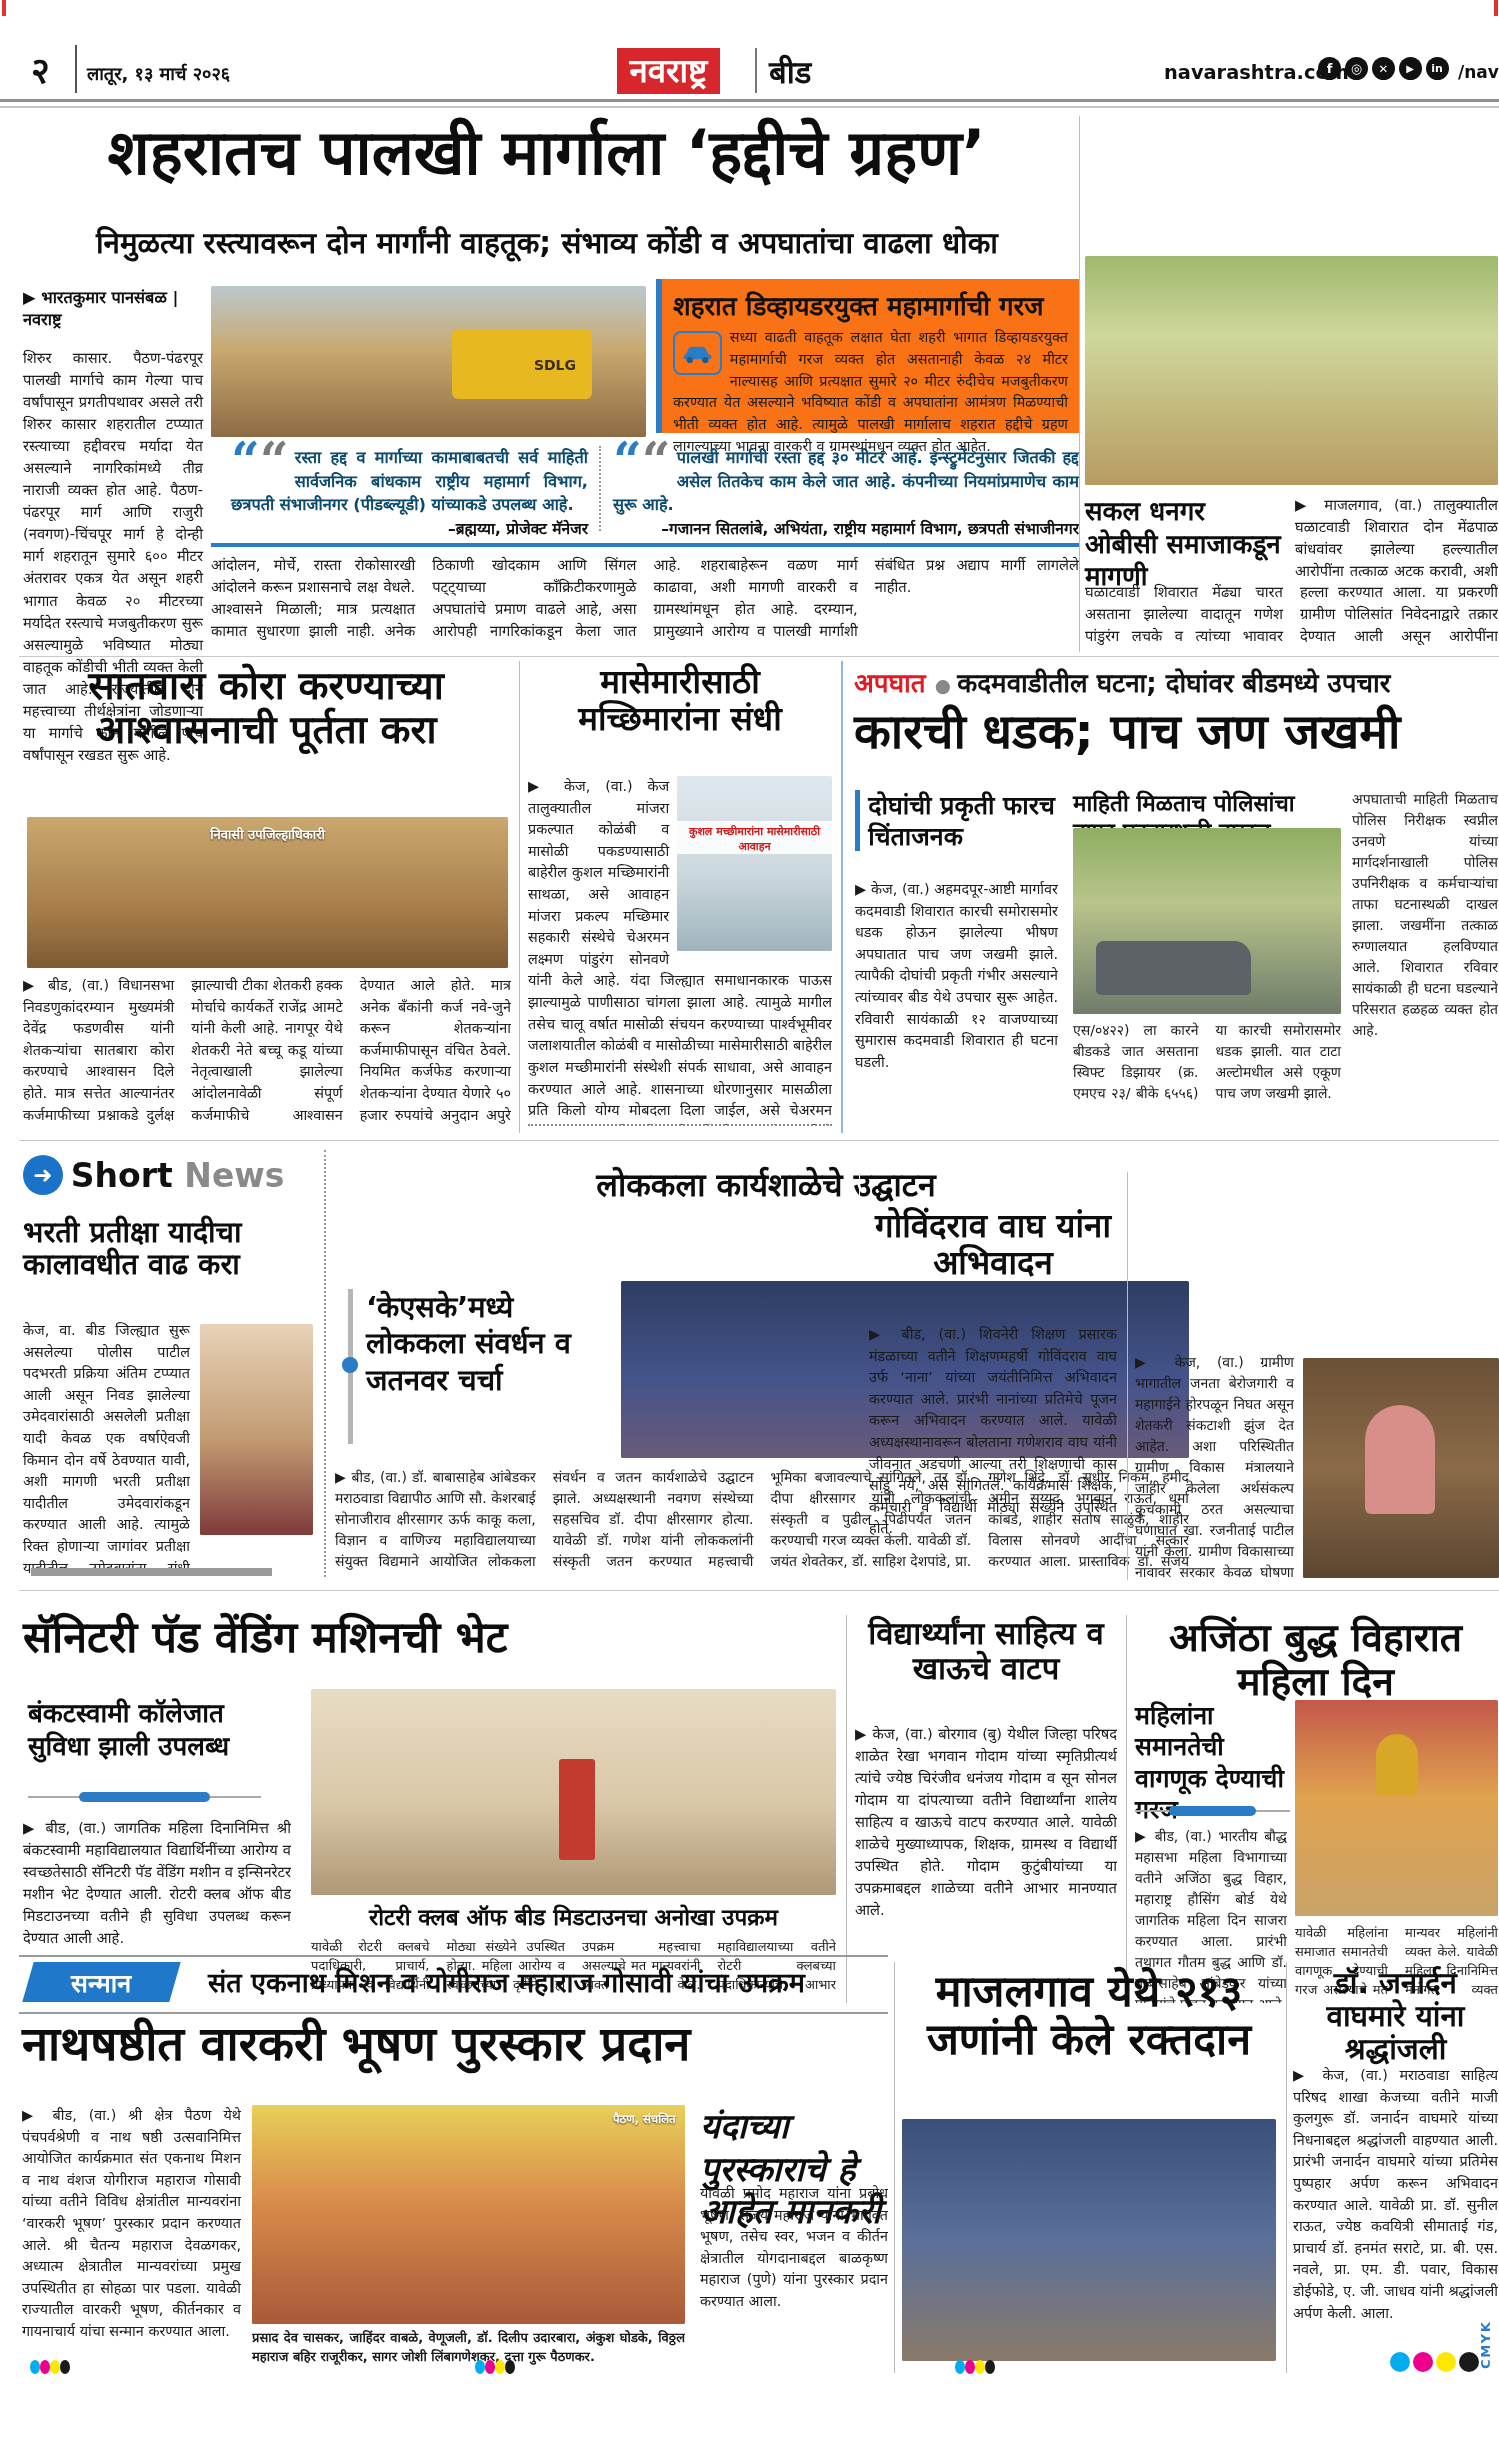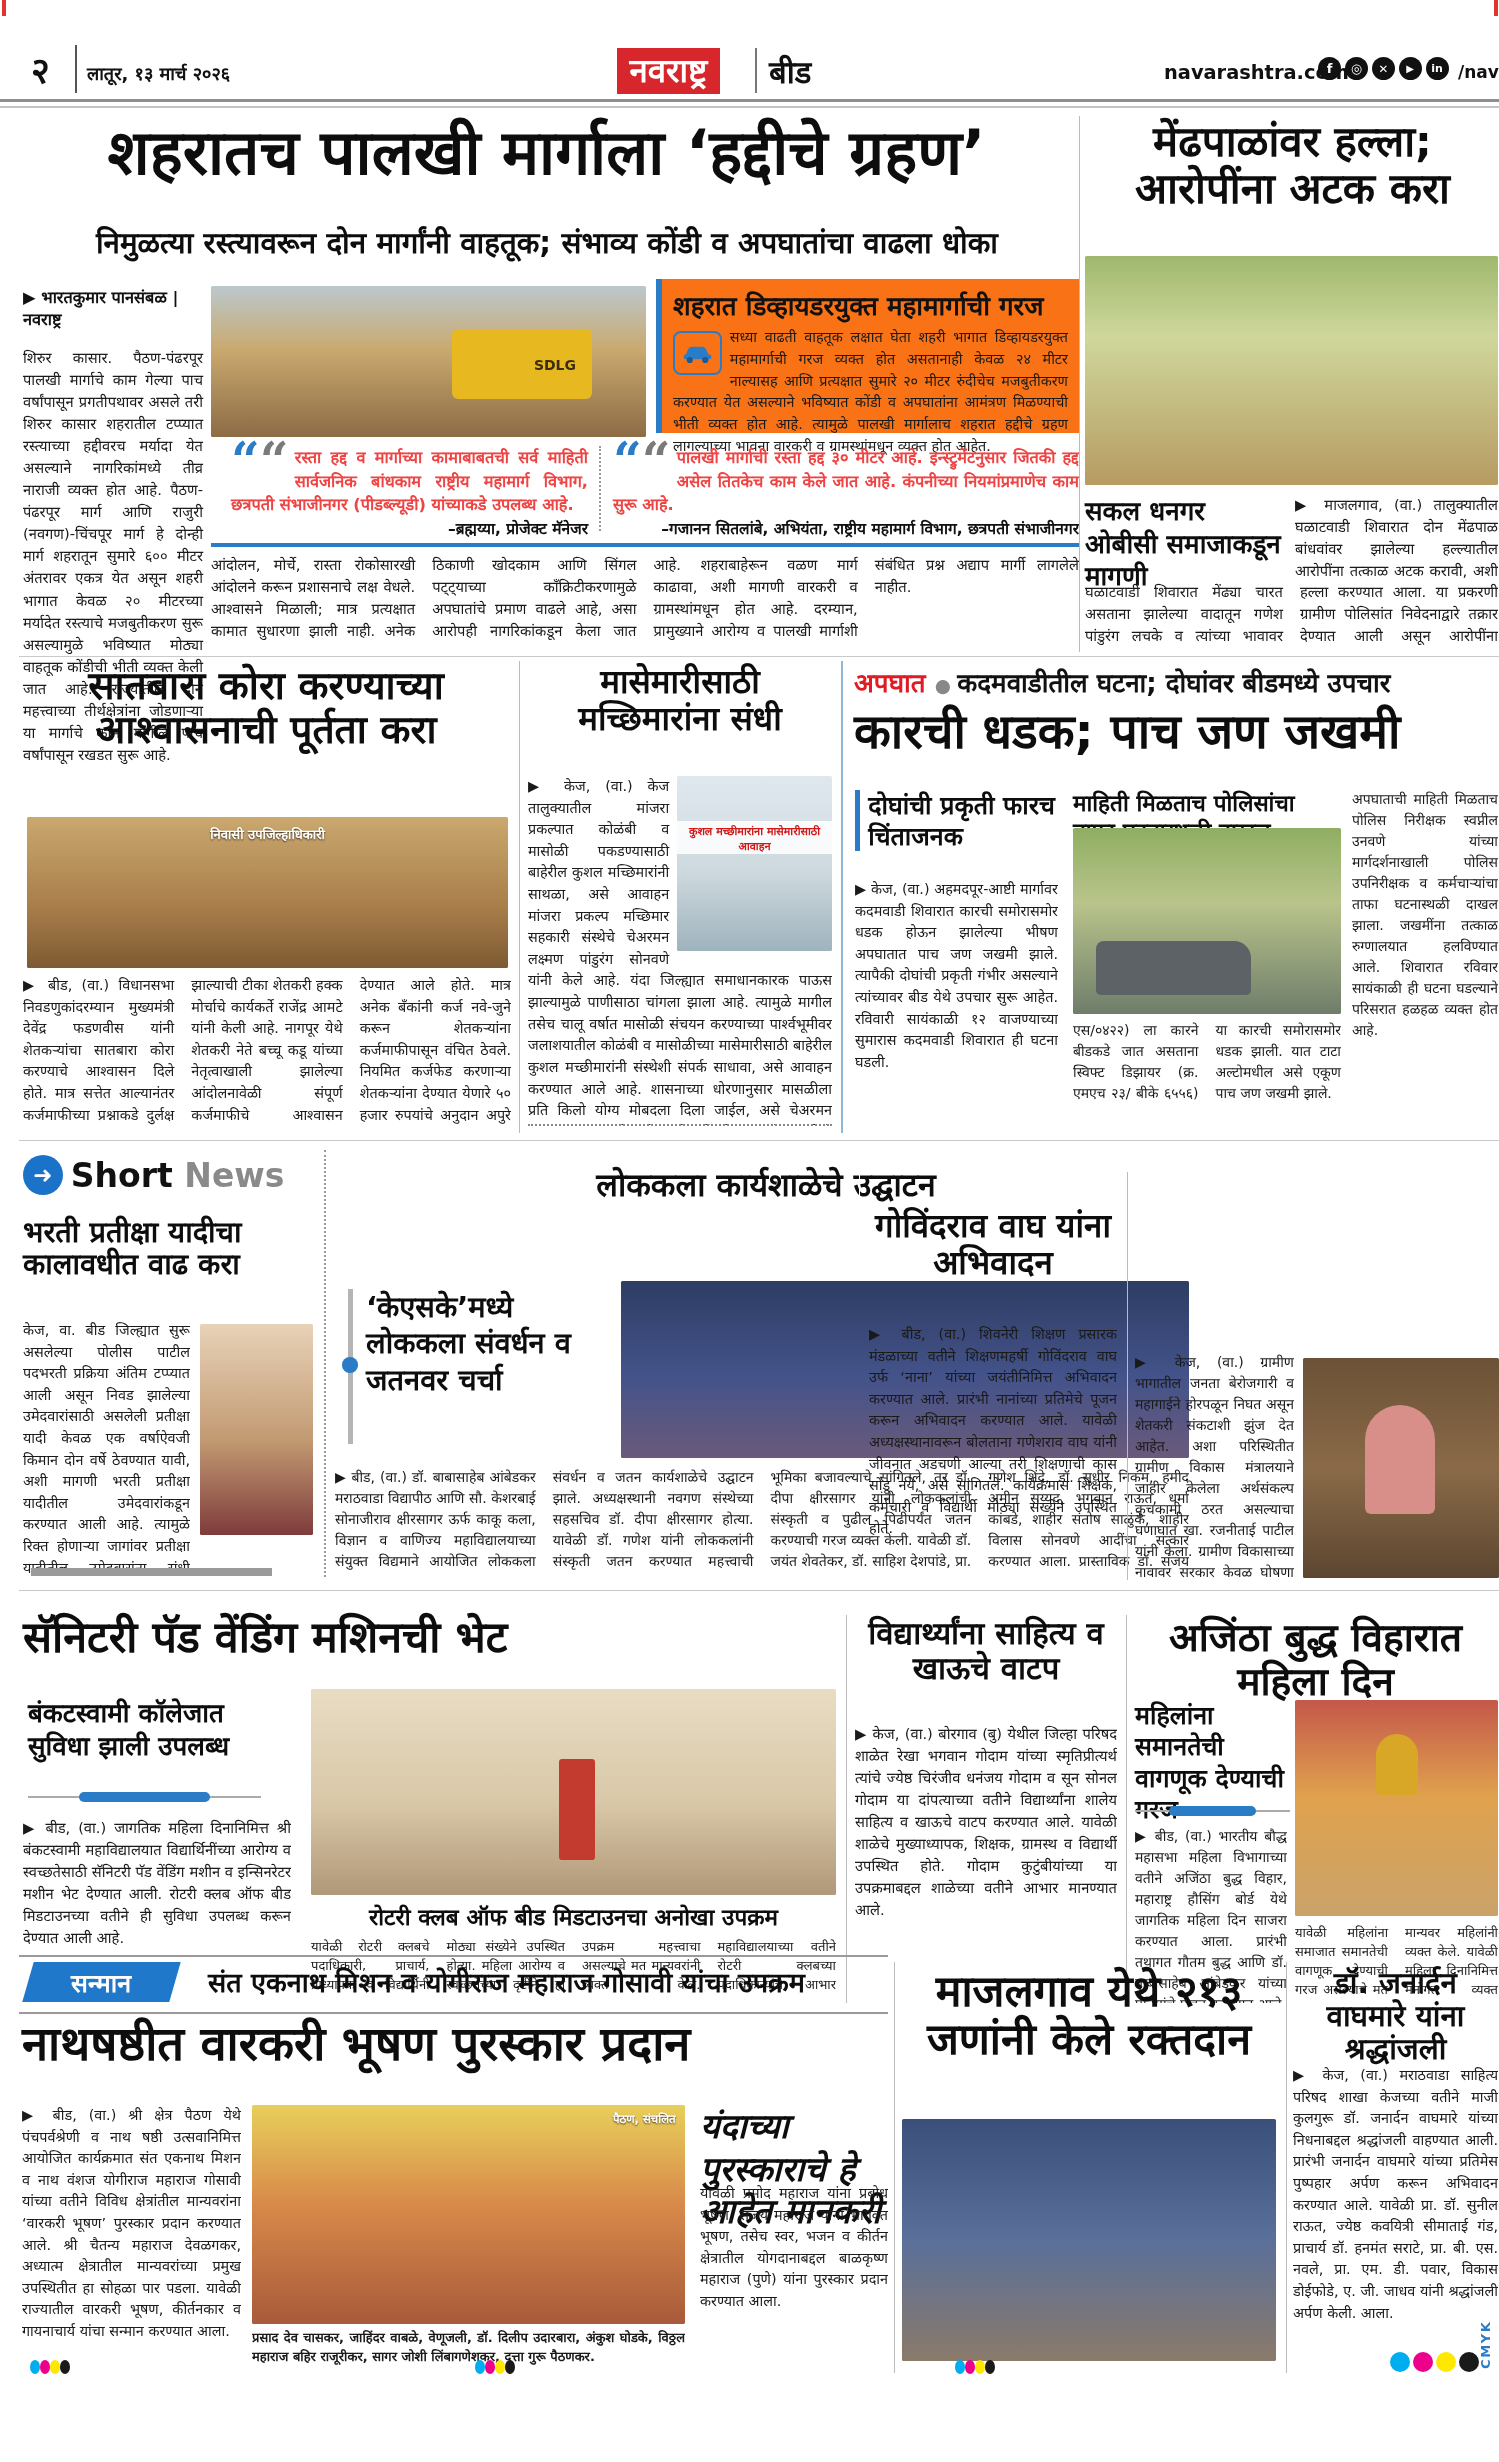--- a/index.html
+++ b/index.html
@@ -8,21 +8,21 @@
   .abs{position:absolute;}
   .hl{font-weight:800;line-height:1.12;text-align:center;color:#0d0d0d;}
   .body-txt{font-size:15.5px;line-height:1.5;text-align:justify;color:#1a1a1a;}
   .body-sm{font-size:13px;line-height:1.45;text-align:justify;color:#1a1a1a;}
   .photo{background:linear-gradient(160deg,#cfd8d2 0%,#b9b39a 45%,#8f7d5f 100%);border-radius:1.6px;overflow:hidden;position:absolute;}
   .photo .ov{position:absolute;left:0;right:0;text-align:center;color:#fff;font-weight:700;text-shadow:0 0.8px 1.6px rgba(0,0,0,.7);}
   .rule-v{position:absolute;width:0.8px;background:#bbb;}
   .rule-h{position:absolute;height:0.8px;background:#c9c9c9;}
   .quote-ic{font-family:"DejaVu Serif",serif;font-weight:800;font-size:50px;line-height:.6;}
   .qblue{color:#2a7cc7;} .qgray{color:#7a7a7a;}
-  .quote-txt{font-size:16.3px;font-weight:600;line-height:1.45;text-align:justify;color:#ef4444;}
+  .quote-txt{font-size:16.3px;font-weight:600;line-height:1.45;text-align:justify;color:#0c4a6e;}
   .quote-attrib{font-size:15.5px;font-weight:800;text-align:right;color:#111;}
   .kicker-red{color:#e01b24;font-weight:800;}
   .capsule-wrap{position:absolute;height:11px;}
   .capsule-line{position:absolute;left:0;right:0;top:3.9px;height:2.3px;background:#aaa;}
   .capsule{position:absolute;top:0;left:22%;width:56%;height:10px;border-radius:5.4px;background:#2a7cc7;}
   .subhead{font-weight:800;line-height:1.25;color:#0d0d0d;}
   .cmyk-dot{display:inline-block;border-radius:50%;}
   .col3{column-count:3;column-gap:17px;}
   .col4{column-count:4;column-gap:17px;}
   .col2{column-count:2;column-gap:17px;}
@@ -92,21 +92,20 @@
   <div class="abs" style="left:613px;top:446px;width:466px;">
     <span class="quote-ic" style="float:left;margin-right:6.2px;"><span class="qblue">“</span><span class="qgray">“</span></span>
     <div class="quote-txt">पालखी मार्गाची रस्ता हद्द ३० मीटर आहे. इन्स्ट्रुमेंटनुसार जितकी हद्द असेल तितकेच काम केले जात आहे. कंपनीच्या नियमांप्रमाणेच काम सुरू आहे.</div>
     <div class="quote-attrib">–गजानन सितलांबे, अभियंता, राष्ट्रीय महामार्ग विभाग, छत्रपती संभाजीनगर</div>
   </div>
   <div class="abs" style="left:211px;top:543px;width:868px;height:3.9px;background:#2a7cc7;"></div>
 
   <div class="abs body-txt col4" style="left:211px;top:554px;width:868px;height:96px;overflow:hidden;font-size:14.7px;">आंदोलन, मोर्चे, रास्ता रोकोसारखी आंदोलने करून प्रशासनाचे लक्ष वेधले. आश्वासने मिळाली; मात्र प्रत्यक्षात कामात सुधारणा झाली नाही. अनेक ठिकाणी खोदकाम आणि सिंगल पट्ट्याच्या काँक्रिटीकरणामुळे अपघातांचे प्रमाण वाढले आहे, असा आरोपही नागरिकांकडून केला जात आहे. शहराबाहेरून वळण मार्ग काढावा, अशी मागणी वारकरी व ग्रामस्थांमधून होत आहे. दरम्यान, प्रामुख्याने आरोग्य व पालखी मार्गाशी संबंधित प्रश्न अद्याप मार्गी लागलेले नाहीत.</div>
 
   <div class="rule-v" style="left:1079px;top:116px;height:536px;"></div>
-  <div class="abs hl" style="left:1087px;top:118px;width:411px;font-size:42px;">मेंढपाळांवर हल्ला; आरोपींना अटक करा</div>
   <div class="photo" style="left:1085px;top:256px;width:413px;height:229px;background:linear-gradient(180deg,#9fb86e 0%,#cfd79b 35%,#b79b62 100%);"></div>
   <div class="abs subhead" style="left:1085px;top:495px;width:198px;font-size:26px;">सकल धनगर ओबीसी समाजाकडून मागणी</div>
   <div class="abs body-txt" style="left:1295px;top:494px;width:203px;height:84px;overflow:hidden;font-size:14.7px;">▶ माजलगाव, (वा.) तालुक्यातील घळाटवाडी शिवारात दोन मेंढपाळ बांधवांवर झालेल्या हल्ल्यातील आरोपींना तत्काळ अटक करावी, अशी मागणी सकल धनगर ओबीसी समाजाकडून करण्यात आली आहे.</div>
   <div class="abs body-txt col2" style="left:1085px;top:581px;width:413px;height:70px;overflow:hidden;font-size:14.7px;">घळाटवाडी शिवारात मेंढ्या चारत असताना झालेल्या वादातून गणेश पांडुरंग लचके व त्यांच्या भावावर हल्ला करण्यात आला. या प्रकरणी ग्रामीण पोलिसांत निवेदनाद्वारे तक्रार देण्यात आली असून आरोपींना तत्काळ अटक करण्याची मागणी समाजबांधवांनी केली आहे. झालेल्या आंदोलन प्रकरणी इशारा देण्यात आला असून कारवाई न झाल्यास तीव्र आंदोलन करण्यात येईल, असेही निवेदनात म्हटले आहे.</div>
 
   <div class="rule-h" style="left:18.6px;top:656px;width:1480px;"></div>
 
   <div class="abs hl" style="left:22px;top:664px;width:488px;font-size:39px;">सातबारा कोरा करण्याच्या आश्वासनाची पूर्तता करा</div>
   <div class="photo" style="left:27px;top:817px;width:481px;height:151px;background:linear-gradient(180deg,#caa86e 0%,#a87d4a 60%,#7d5a33 100%);">
     <div class="ov" style="top:7.8px;font-size:13px;">निवासी उपजिल्हाधिकारी</div>

